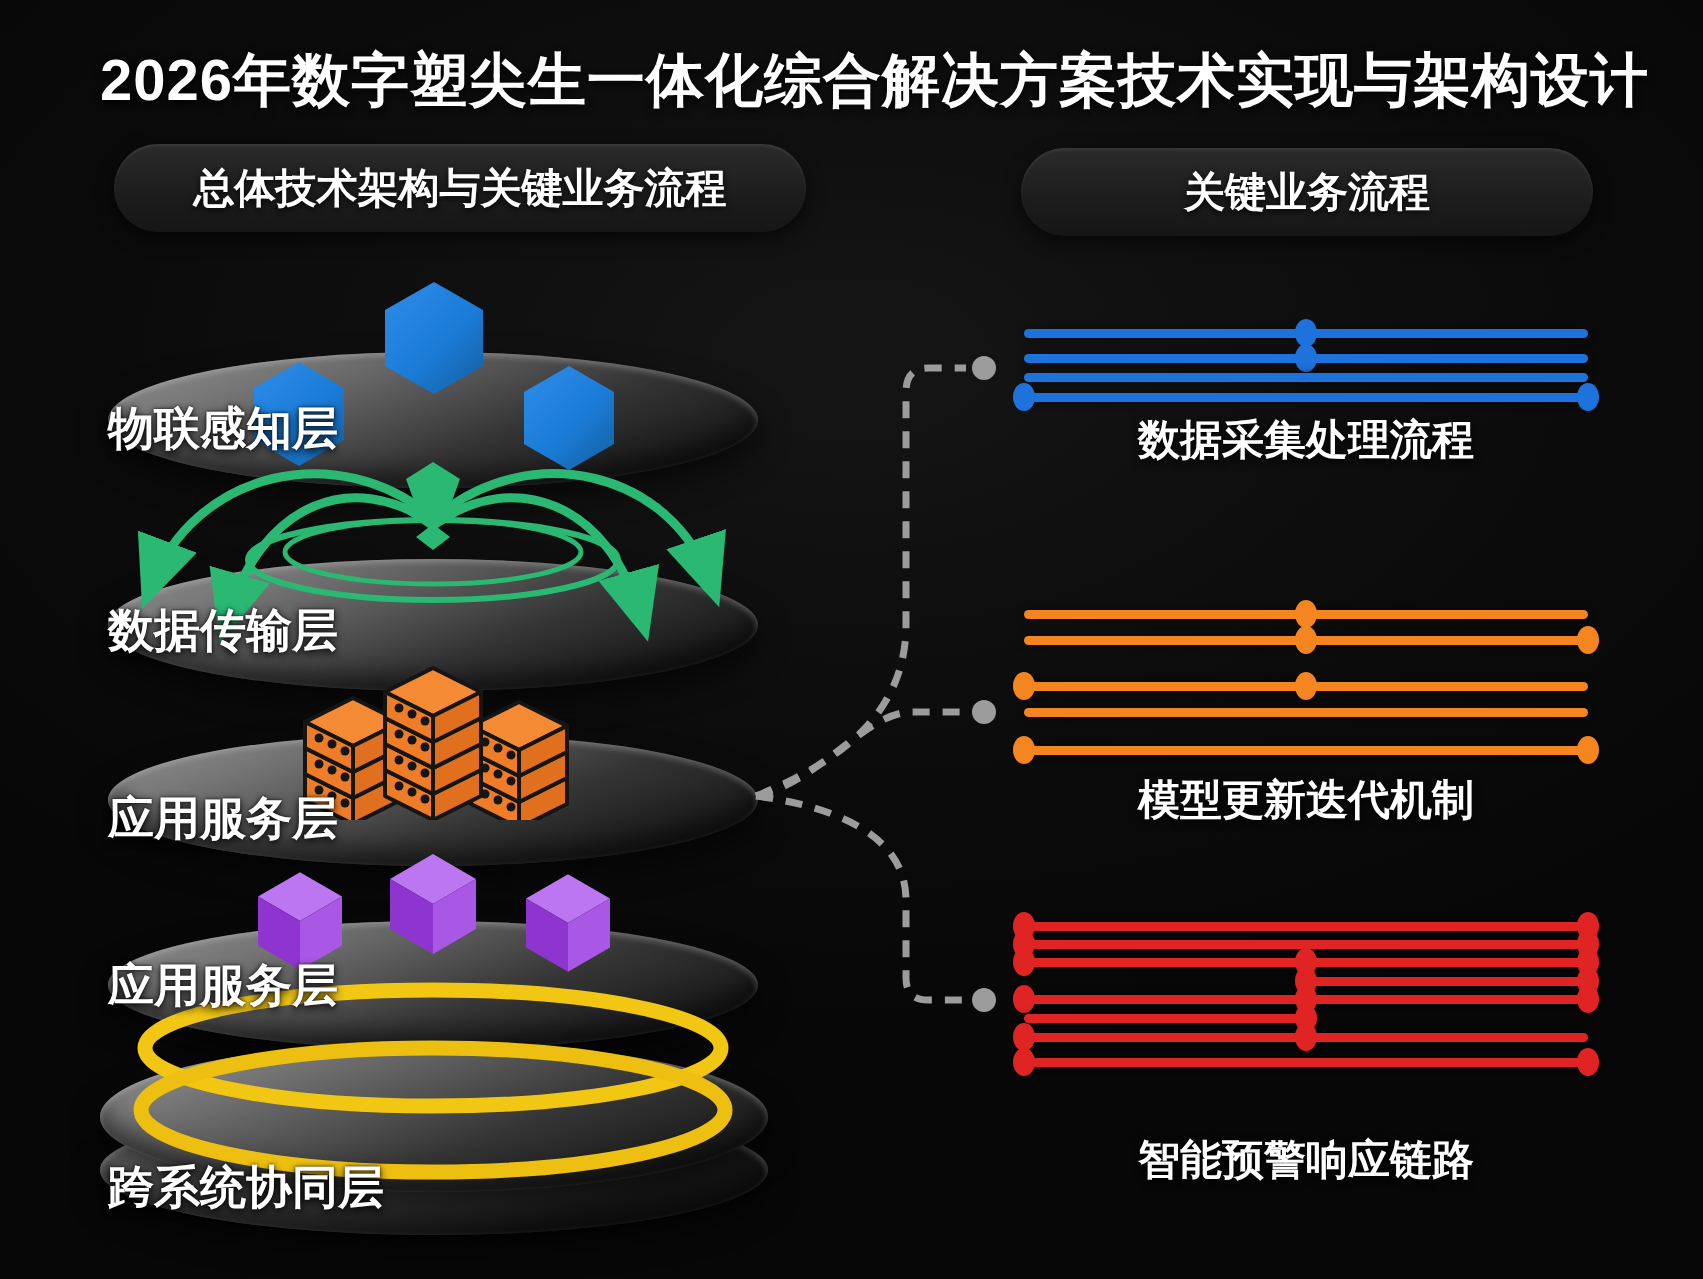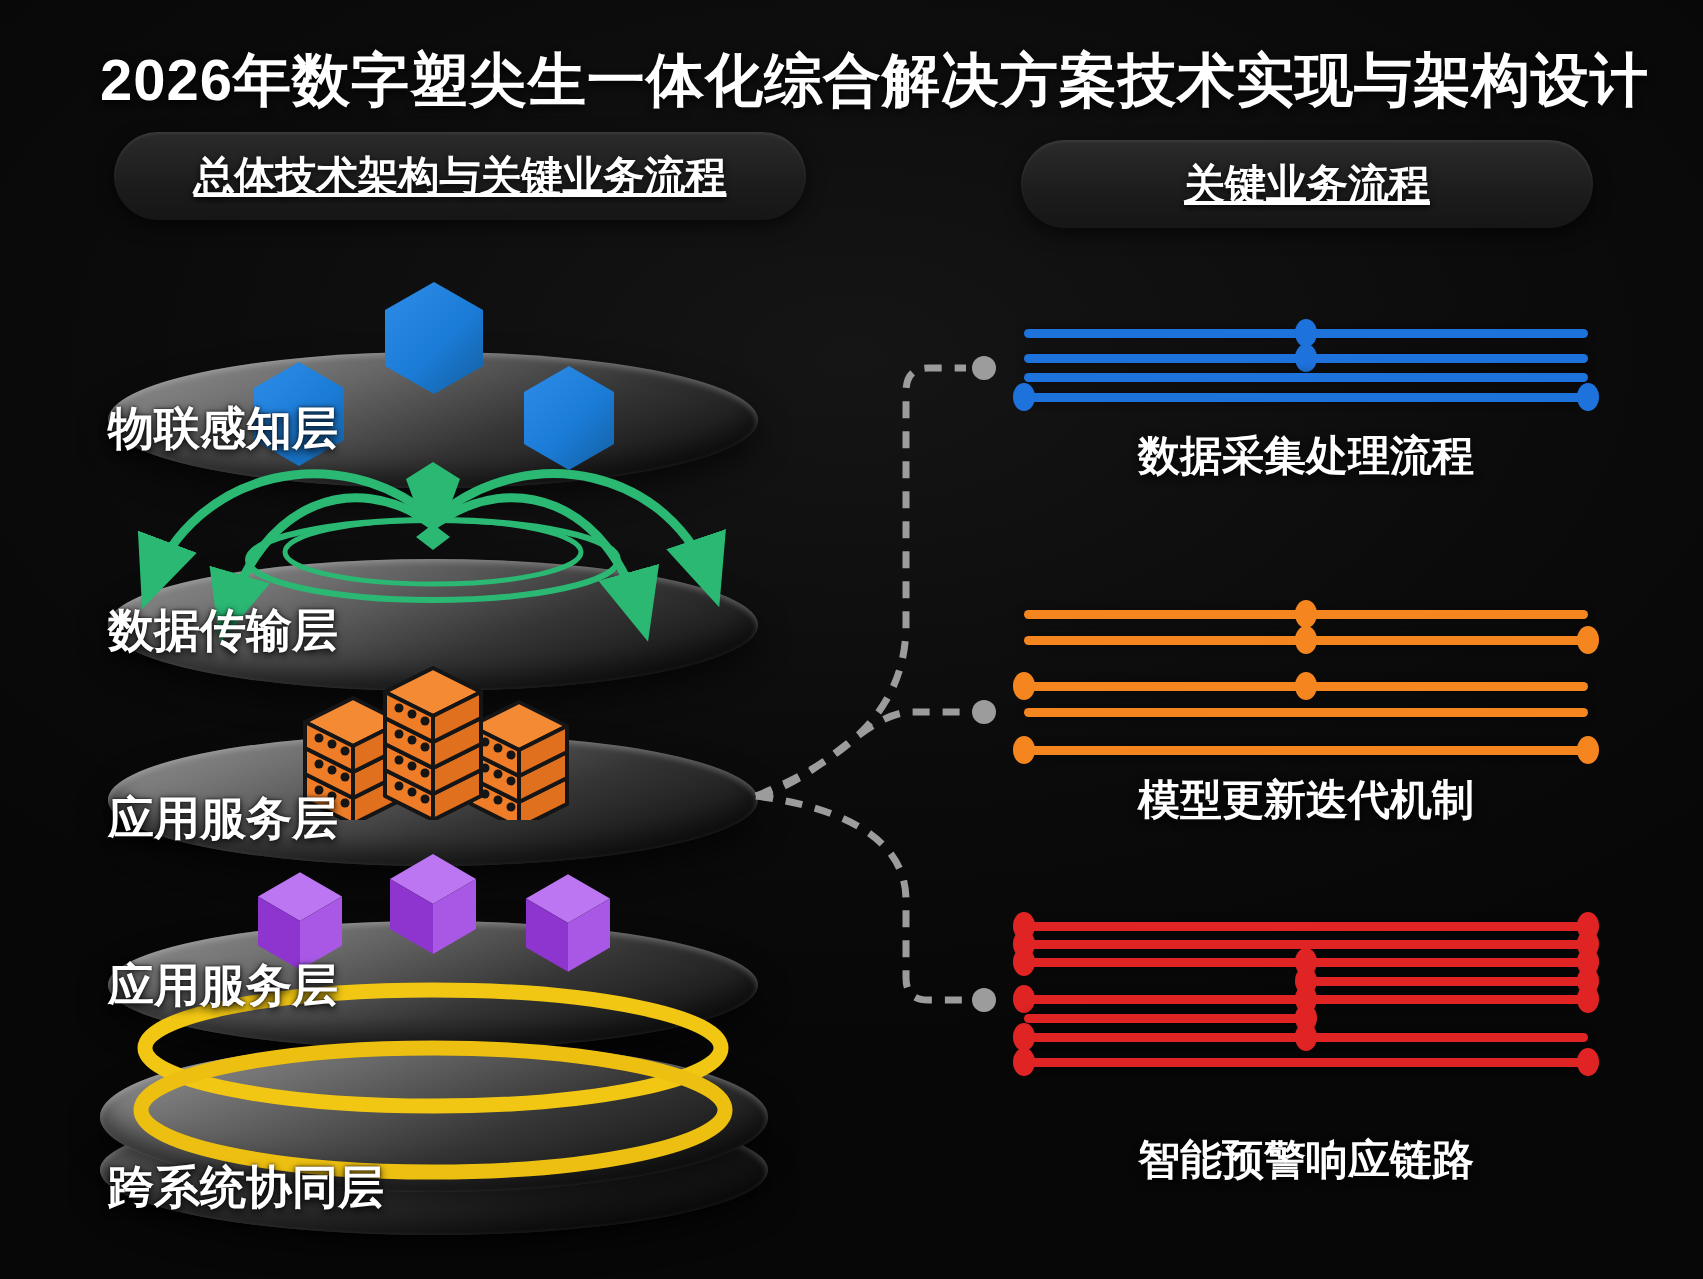--- a/index.html
+++ b/index.html
@@ -14,22 +14,22 @@
     text-shadow:0 3px 8px rgba(0,0,0,.9);
     padding-left:46px;
   }
   .pill{
     position:absolute;height:88px;border-radius:46px;
     background:linear-gradient(180deg,#2b2b2b 0%,#1c1c1c 60%,#161616 100%);
     box-shadow:inset 0 2px 3px rgba(255,255,255,.08), 0 6px 18px rgba(0,0,0,.6);
     display:flex;align-items:center;justify-content:center;
     font-size:41px;font-weight:800;text-shadow:0 2px 6px rgba(0,0,0,.9);
   }
-  .pill.left{left:114px;top:132px;width:692px;text-decoration:underline;}
-  .pill.right{left:1021px;top:140px;width:572px;text-decoration:underline;}
+  .pill.left{left:114px;top:144px;width:692px;}
+  .pill.right{left:1021px;top:148px;width:572px;}
 
   .platter{
     position:absolute;border-radius:50%;
     background:linear-gradient(160deg,#9b9b9b 0%,#6c6c6c 28%,#353535 60%,#121212 92%);
     box-shadow:inset 0 3px 6px rgba(255,255,255,.28), inset 0 -14px 26px rgba(0,0,0,.55), 0 14px 30px rgba(0,0,0,.55);
   }
   .p1{left:108px;top:352px;width:650px;height:136px;}
   .p2{left:108px;top:559px;width:650px;height:132px;}
   .p3{left:108px;top:734px;width:650px;height:132px;}
   .p4{left:108px;top:921px;width:650px;height:128px;}
@@ -66,21 +66,21 @@
   .fline{position:absolute;top:-4.5px;height:9px;border-radius:5px;background:var(--c);left:14px;right:14px;
          box-shadow:0 0 10px rgba(0,0,0,.4);}
   .frow.right .fline{left:296px;}
   .frow.left  .fline{right:296px;}
   .fdot{position:absolute;width:22px;height:28px;border-radius:50%;background:var(--c);top:-14px;}
   .fdot.left{left:3px;} .fdot.right{right:3px;} .fdot.mid{left:285px;}
   .flow-label{
     position:absolute;left:1010px;width:592px;text-align:center;
     font-size:42px;font-weight:800;text-shadow:0 3px 8px rgba(0,0,0,.95);
   }
-  .fl0{top:428px;} .fl1{top:772px;} .fl2{top:1132px;}
+  .fl0{top:412px;} .fl1{top:772px;} .fl2{top:1132px;}
 </style>
 </head>
 <body>
 
 <div class="canvas" style="--layer0: #1b7cd8; --layer0-hi: #2d8ce6; --layer1: #2ab873; --layer2: #ef7d27; --layer3: #a159e2; --layer4: #f2c713;">
 
   <div class="platter p1"></div>
   <div class="platter p2"></div>
   <div class="platter p3"></div>
   <div class="platter p4"></div>

